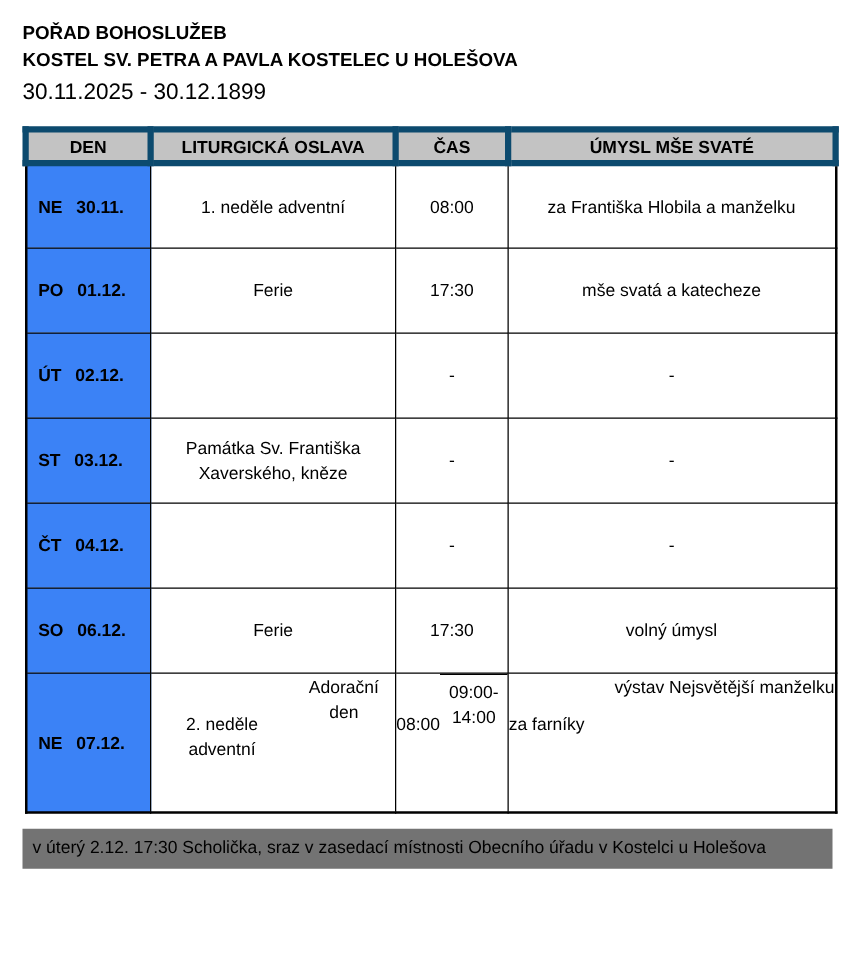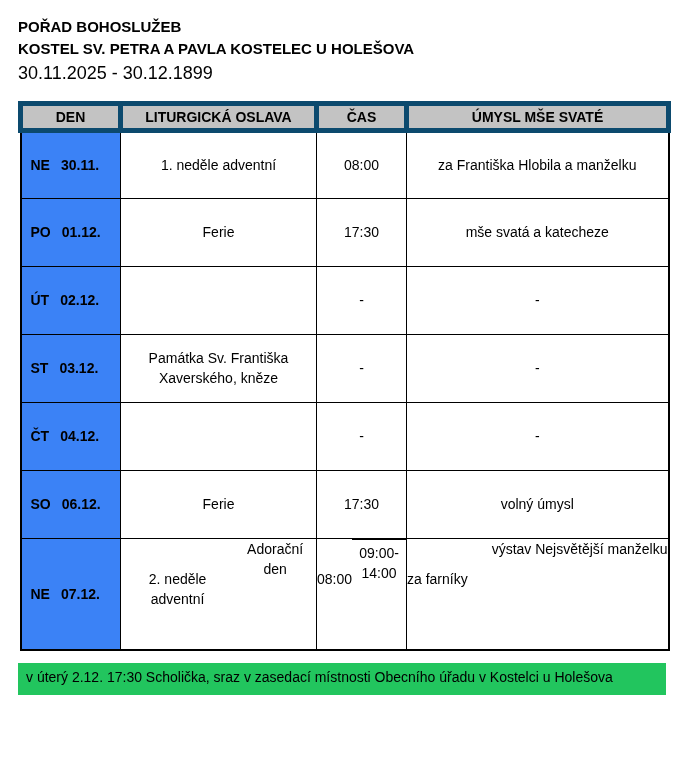--- a/index.html
+++ b/index.html
@@ -54,21 +54,21 @@
     justify-content:space-between;
     height:98px;
   }
   .stack .top { padding-top:30px; }
   .stack .bottom { padding-bottom:3px; }
   .stack .time-bottom { border-top:1px solid #000; padding:3px 0 4px; }
 
   .note {
     margin-top:12px;
     width:648px;
-    background:#22c55e;
+    background:#737373;
     font-size:14px;
     line-height:1.5;
     padding:4px 8px 7px;
   }
 </style>
 </head>
 <body>
 
 <div class="page">
 

